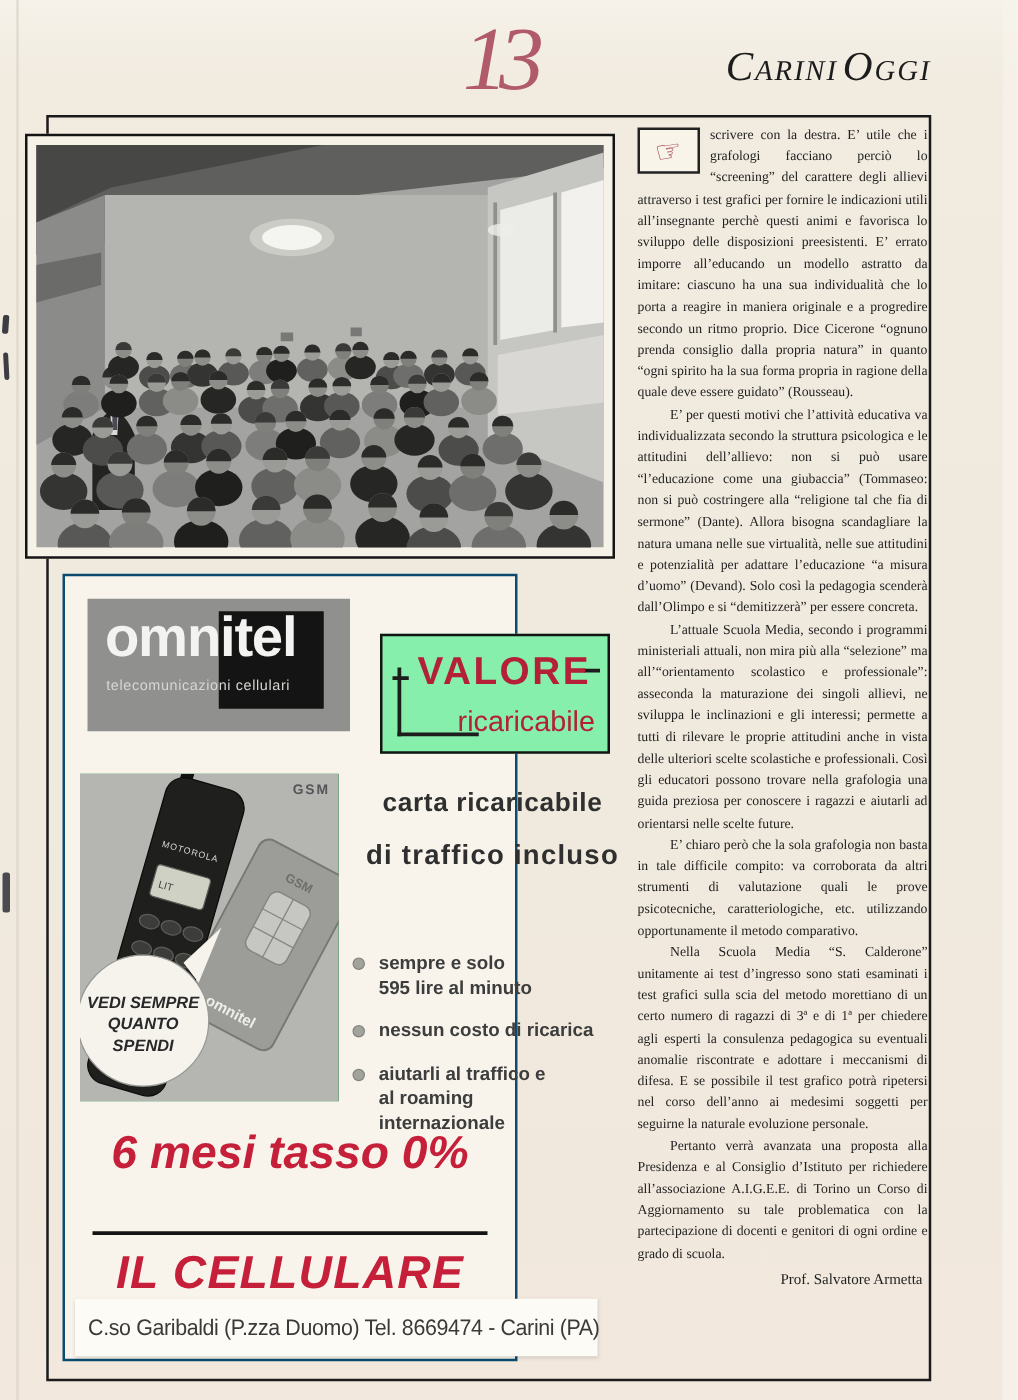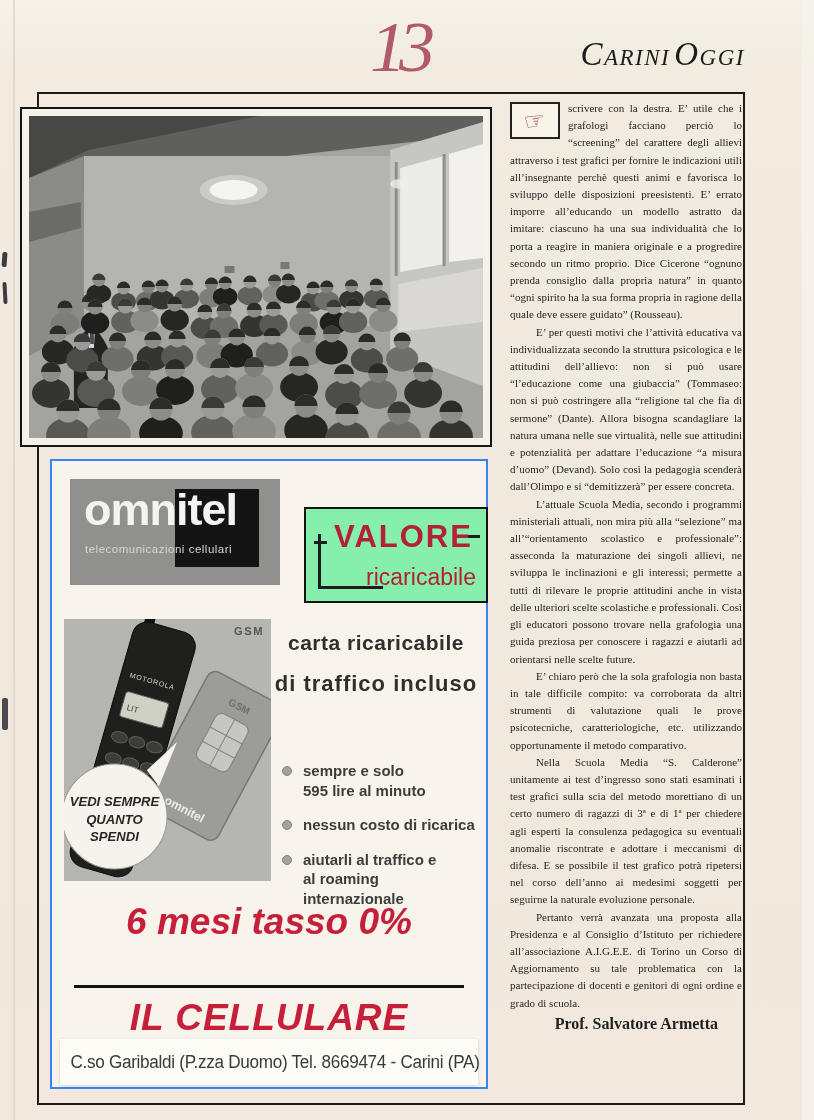--- a/index.html
+++ b/index.html
@@ -33,21 +33,21 @@
   .frame{position:absolute;left:37px;top:92px;width:704px;height:1009px;border:2px solid #1b1b1b;}
 
   
   .photo{
     position:absolute;left:20px;top:107px;width:472px;height:340px;
     background:#f6f2e8;border:2px solid #141414;padding:7px;box-sizing:border-box;
   }
   .photo svg{width:100%;height:100%;display:block;}
 
   
-  .ad{position:absolute;left:50px;top:459px;width:438px;height:630px;border:2px solid #3b82f6;
+  .ad{position:absolute;left:50px;top:459px;width:364px;height:630px;border:2px solid #0c4a6e;
       box-sizing:border-box;background:#f8f4eb;font-family:"Liberation Sans",sans-serif;}
   .ad-inner{position:relative;width:100%;height:100%;}
 
   
   .omnitel{position:absolute;left:18px;top:18px;width:210px;height:106px;background:#90908e;overflow:hidden;}
   .omni-black{position:absolute;left:50%;top:10px;width:40%;height:78px;background:#141414;}
   .omni-word{position:absolute;left:14px;top:8px;font-weight:bold;font-size:45px;letter-spacing:-1px;color:#f3f3f1;line-height:1;}
   .omni-tag{position:absolute;left:15px;top:64px;font-size:11.5px;color:#d6d6d2;letter-spacing:.5px;white-space:nowrap;}
 
   
@@ -58,21 +58,21 @@
   .vl-corner{position:absolute;left:12px;bottom:12px;width:62px;height:52px;
              border-left:3px solid #1d1d1d;border-bottom:3px solid #1d1d1d;}
   .vl-tick-r{position:absolute;right:6px;top:26px;width:13px;height:3px;background:#1d1d1d;}
   .vl-tick-l{position:absolute;left:8px;top:32px;width:13px;height:3px;background:#1d1d1d;}
 
   
   .phonebox{position:absolute;left:12px;top:158px;width:207px;height:262px;background:#15803d;overflow:hidden;}
   .phonebox svg{width:100%;height:100%;display:block;}
 
   
-  .offer{position:absolute;left:222px;top:170px;width:204px;text-align:center;}
+  .offer{position:absolute;left:240px;top:170px;width:204px;text-align:center;}
   .offer-line1{font-weight:bold;font-size:21px;color:#2f2f2f;letter-spacing:.5px;}
   .offer-price{font-weight:bold;font-size:38px;color:#c3202e;margin-top:6px;letter-spacing:-.5px;}
   .offer-line2{font-weight:bold;font-size:22px;color:#2f2f2f;margin-top:16px;letter-spacing:1px;}
 
   .bullets{position:absolute;left:230px;top:300px;width:200px;}
   .bullet-item{display:flex;gap:11px;margin-bottom:15px;}
   .bullet-dot{flex:0 0 auto;width:8px;height:8px;border-radius:50%;
               background:#a3a39e;border:1px solid #84847f;margin-top:5px;}
   .bullet-text{font-weight:bold;font-size:15px;line-height:1.3;color:#3d3d3d;white-space:pre-line;}
 
@@ -88,22 +88,22 @@
 
   
   .article{position:absolute;left:510px;top:100px;width:232px;
            font-size:11px;line-height:17.2px;color:#1f1f1f;text-align:justify;}
   .article p{margin:0;}
   .article p + p{text-indent:26px;}
   .hand-box{float:left;width:46px;height:33px;border:2px solid #222;margin:2px 8px 2px 0;
             display:flex;align-items:center;justify-content:center;background:#f8f4ea;}
   .hand-glyph{font-family:"DejaVu Sans",sans-serif;font-size:24px;color:#a5454e;
               transform:rotate(-10deg);line-height:1;}
-  .signature{margin-top:3px;text-align:right;padding-right:24px;
-             font-weight:bold;font-size:16px;}
+  .signature{margin-top:3px;text-align:right;padding-right:4px;
+             font-weight:normal;font-size:12px;}
 </style>
 </head>
 <body>
 
 <div class="page-edge"></div>
 <div class="edge-right"></div>
 <div class="scan-mark m1"></div>
 <div class="scan-mark m2"></div>
 <div class="scan-mark m3"></div>
 

